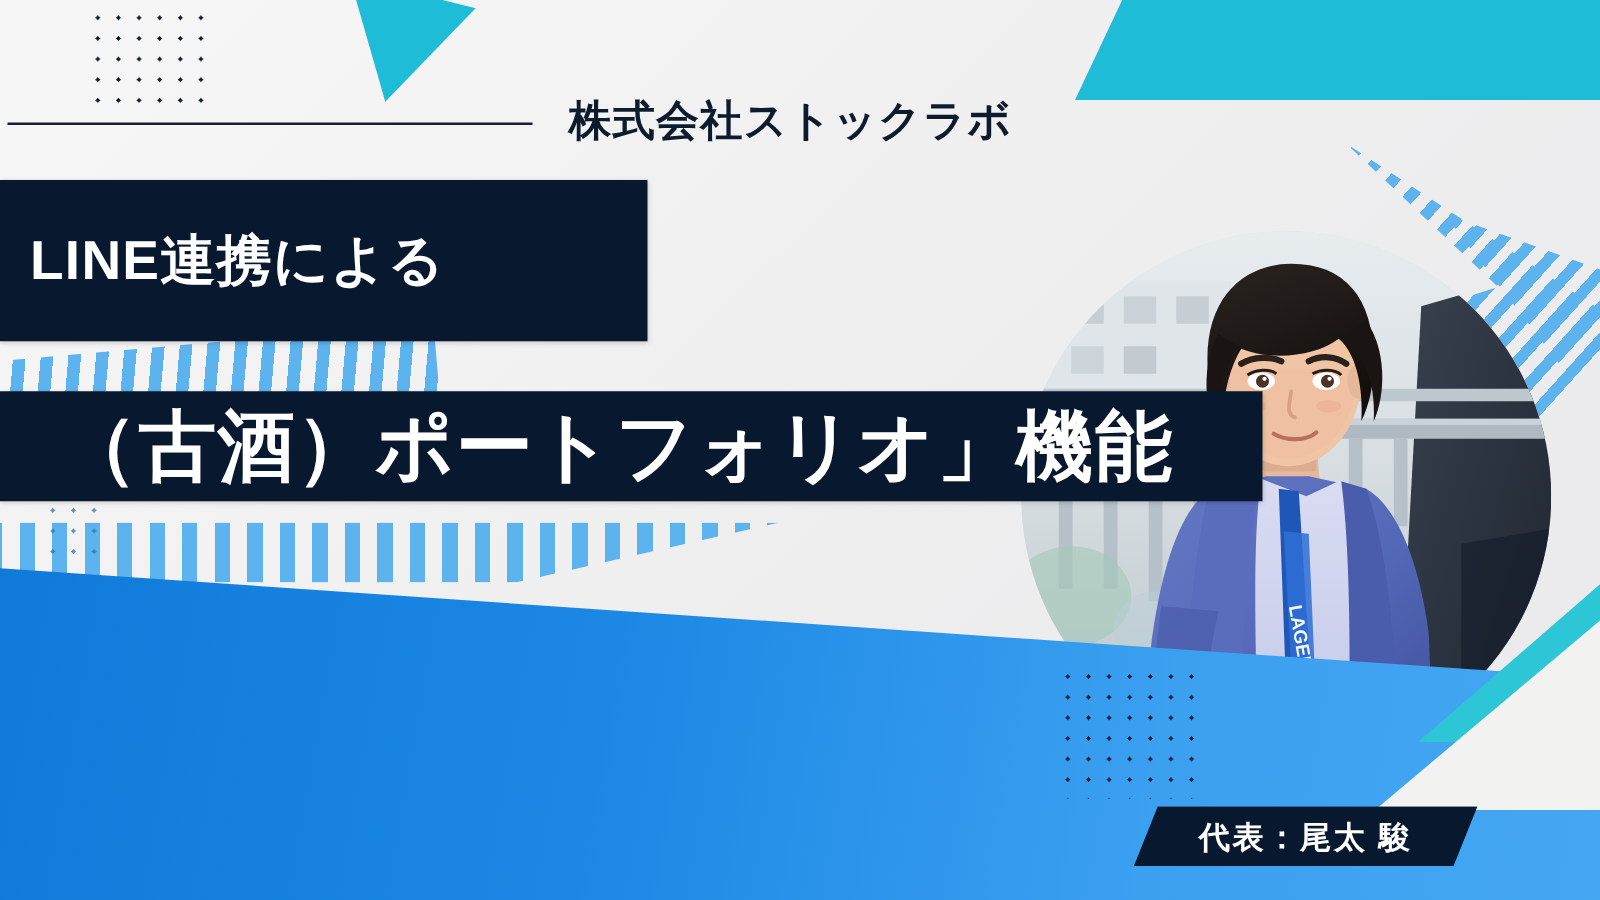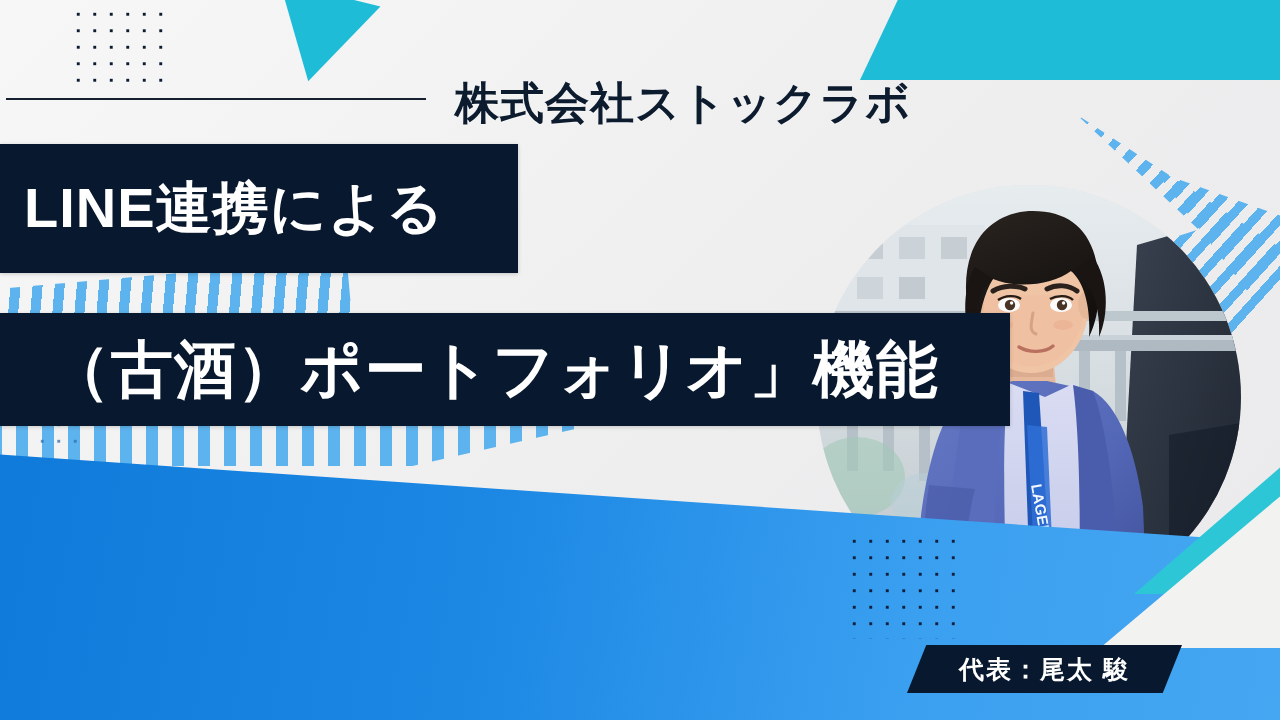--- a/index.html
+++ b/index.html
@@ -92,41 +92,41 @@
 
   
   .rule{
     left:6px;top:98px;width:420px;height:0;
     border-top:2px solid #16202e;
   }
 
   
   .company{
     left:455px;top:74px;
-    font-size:44px;font-weight:bold;color:#0d1b2e;
+    font-size:34px;font-weight:bold;color:#0d1b2e;
     letter-spacing:1px;
     text-shadow:0 1px 0 rgba(255,255,255,.4);
     white-space:nowrap;
   }
   .title-bar{
     background:var(--navy);
     color:#ffffff;
     font-weight:bold;
     white-space:nowrap;
     display:flex;align-items:center;
     letter-spacing:1px;
     box-shadow:0 1px 4px rgba(0,0,0,.18);
   }
   .title-1{
     left:0;top:144px;width:518px;height:129px;
     padding-left:24px;box-sizing:border-box;
-    font-size:56px;
+    font-size:44px;
   }
   .title-2{
-    left:0;top:313px;width:1010px;height:113px;
+    left:0;top:313px;width:1010px;height:88px;
     padding-left:48px;box-sizing:border-box;
     font-size:62px;
   }
 
   
   .portrait{
     left:817px;top:185px;width:424px;height:424px;
     border-radius:50%;overflow:hidden;
     background:#dfe3e6;
   }

